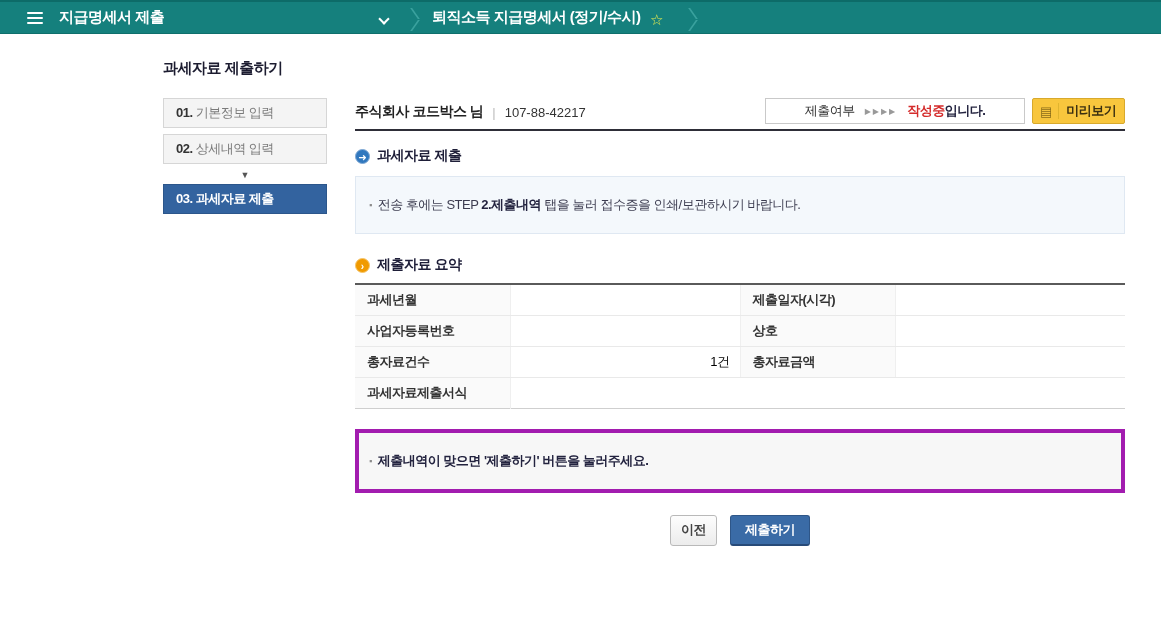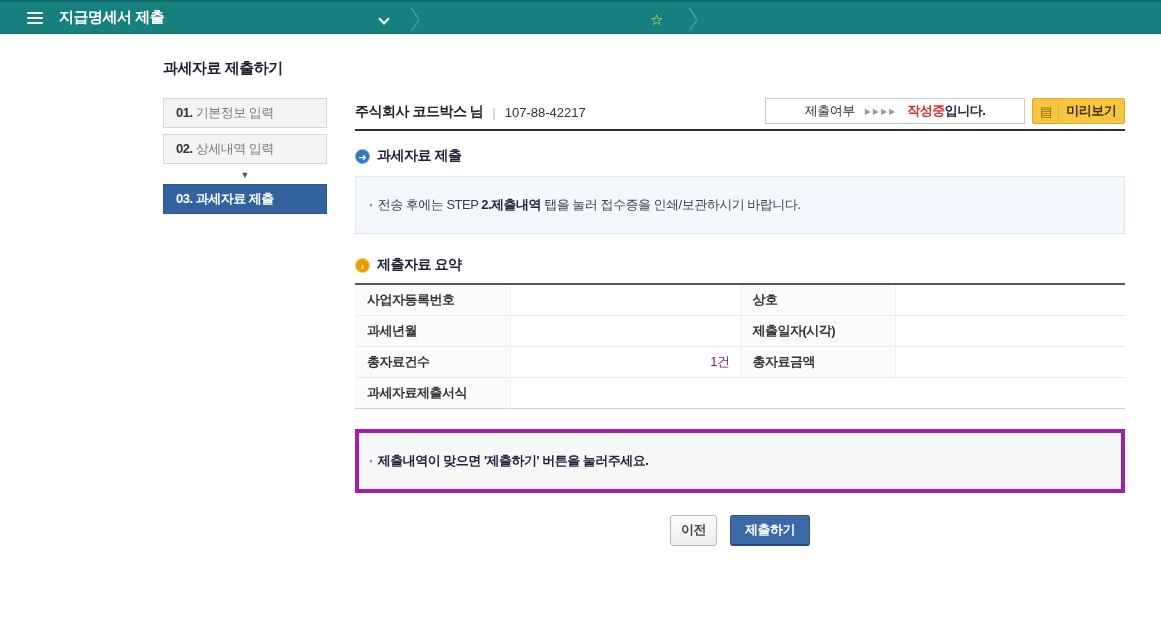--- a/index.html
+++ b/index.html
@@ -117,21 +117,21 @@
     padding: 19px 13px; font-size: 13px; color: #3c3c50; letter-spacing: -0.5px;
   }
   .bullet { color: #8a8a8a; font-size: 9px; margin-right: 6px; vertical-align: 1px; }
   .notice-blue b { color: #23233f; }
 
   
   .summary { margin-top: 9px; width: 100%; border-collapse: collapse; border-top: 2px solid #5a5a5a; border-bottom: 1px solid #cfcfcf; }
   .summary td { height: 31px; font-size: 13px; border-bottom: 1px solid #e9e9e9; letter-spacing: -0.5px; }
   .summary tr:last-child td { border-bottom: none; }
   .summary td.lab { width: 155px; background: #fafafa; color: #333; font-weight: bold; padding-left: 12px; border-right: 1px solid #efefef; }
-  .summary td.val { width: 230px; background: #fff; color: #701a75; padding: 4px 10px; border-right: 1px solid #efefef; }
+  .summary td.val { width: 230px; background: #fff; color: #000000; padding: 4px 10px; border-right: 1px solid #efefef; }
   .summary td.val.right { text-align: right; }
   .summary td:last-child { border-right: none; }
 
   .notice-gray {
     margin-top: 20px; background: #f7f7f7; border: 4px solid #a21caf;
     padding: 19px 10px; font-size: 13px; font-weight: bold; color: #23233f; letter-spacing: -0.5px;
   }
 
   
   .btn-row { margin-top: 22px; display: flex; justify-content: center; gap: 13px; }
@@ -153,20 +153,21 @@
 
 <div class="topbar">
   <span class="menu-btn">
     <span class="bar"></span>
       <span class="bar"></span>
       <span class="bar"></span>
   </span>
   <span class="topbar-title">지급명세서 제출</span>
   <span class="chev-down"></span>
   <span class="chev-sep s1"></span>
+  <span class="topbar-crumb">퇴직소득 지급명세서 (정기/수시)</span>
   <span class="star">☆</span>
   <span class="chev-sep s2"></span>
 </div>
 
 <div class="page">
   <div class="page-title">과세자료 제출하기</div>
 
 
   <div class="content">
 
@@ -219,29 +220,29 @@
       </div>
 
       <div class="sec-head" style="margin-top:22px;">
         <span class="sec-icon orange">›</span>
         <span class="sec-title">제출자료 요약</span>
       </div>
 
       <table class="summary">
         <tbody>
             <tr>
+          <td class="lab">과세년월</td>
+          <td class="val"></td>
+          <td class="lab">제출일자(시각)</td>
+          <td class="val"></td>
+        </tr>
+        <tr>
           <td class="lab">사업자등록번호</td>
           <td class="val"></td>
           <td class="lab">상호</td>
-          <td class="val"></td>
-        </tr>
-        <tr>
-          <td class="lab">과세년월</td>
-          <td class="val"></td>
-          <td class="lab">제출일자(시각)</td>
           <td class="val"></td>
         </tr>
         <tr>
           <td class="lab">총자료건수</td>
           <td class="val right">1건</td>
           <td class="lab">총자료금액</td>
           <td class="val"></td>
         </tr>
         <tr>
           <td class="lab">과세자료제출서식</td>

